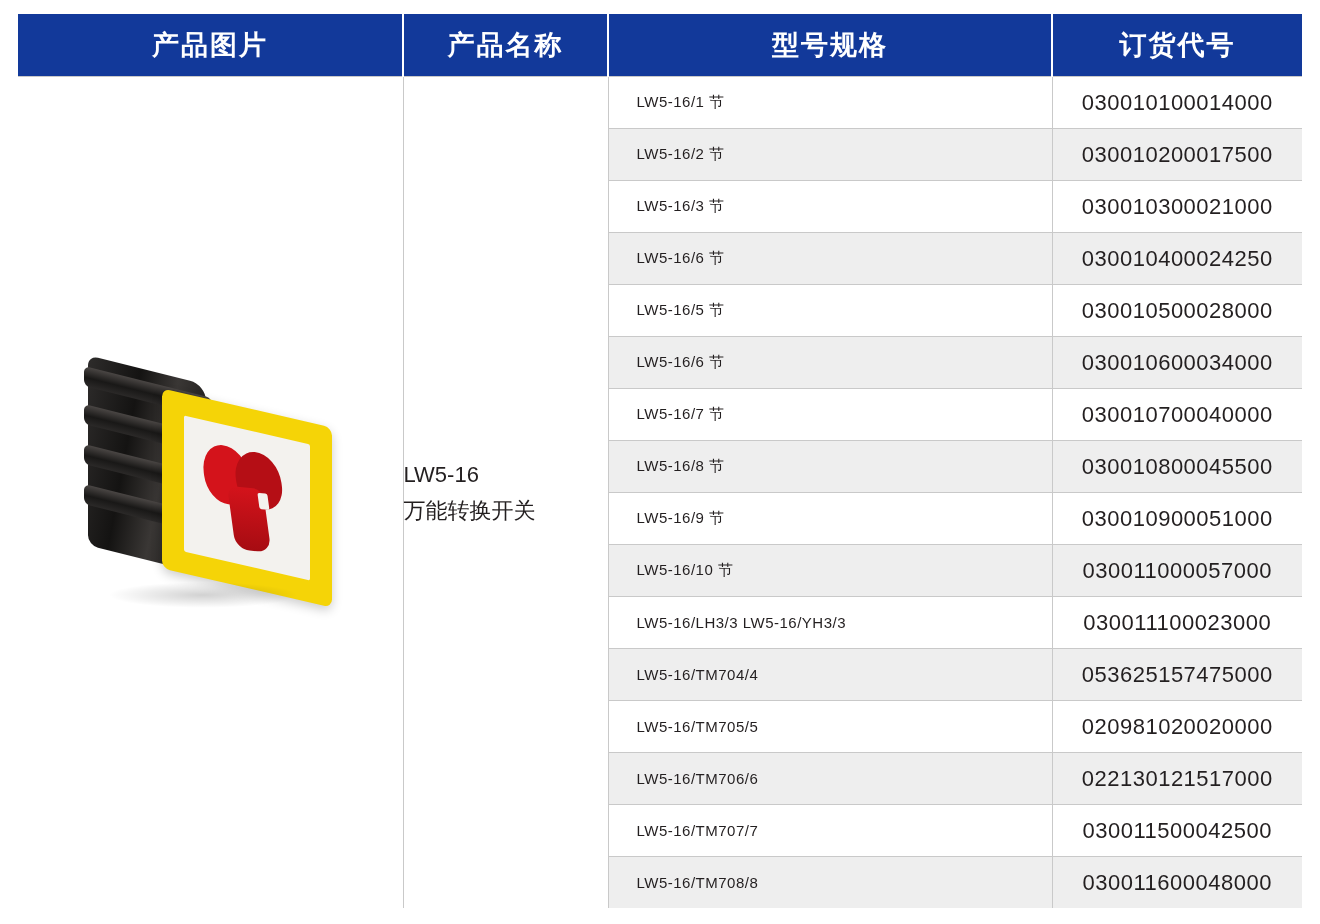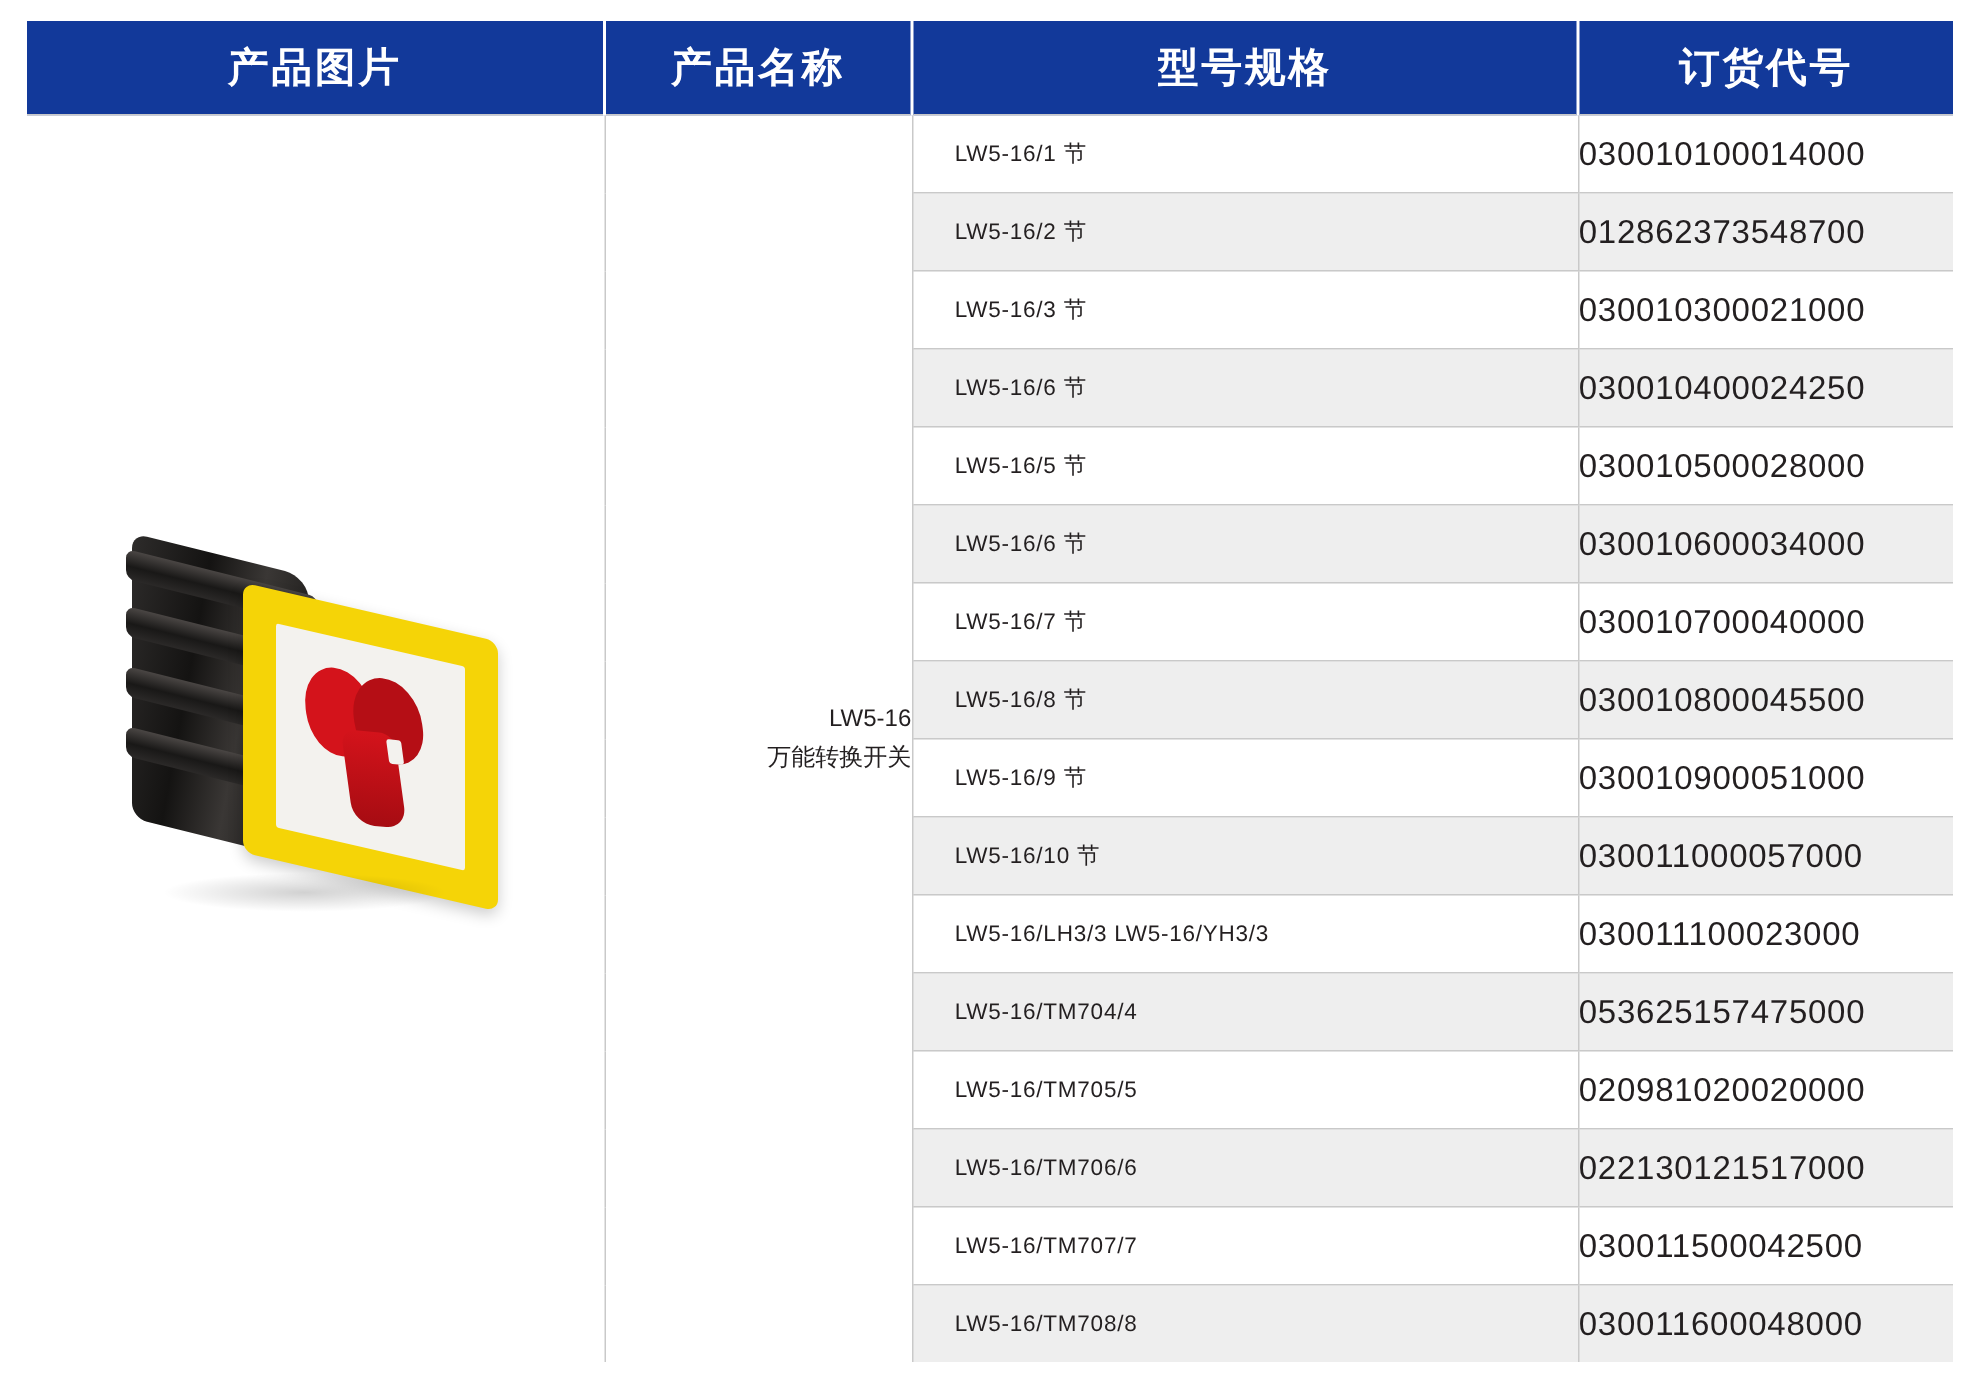--- a/index.html
+++ b/index.html
@@ -61,38 +61,38 @@
   td.img-cell {
     border-left: none;
     border-bottom: none;
     text-align: center;
     vertical-align: middle;
     padding: 0;
     background: #ffffff;
   }
 
   td.name-cell {
-    text-align: right;
+    text-align: left;
     vertical-align: middle;
-    font-size: 16px;
+    font-size: 22px;
     line-height: 1.6;
     color: #231f20;
     border-bottom: none;
   }
 
   td.model-cell {
     padding-left: 28px;
     height: 51px;
     color: #231f20;
     font-size: 15px;
     letter-spacing: 0.5px;
   }
 
   td.code-cell {
-    text-align: left;
+    text-align: center;
     height: 51px;
     color: #231f20;
     font-size: 22px;
     letter-spacing: 0.5px;
   }
 
   tr.alt td.model-cell,
   tr.alt td.code-cell {
     background: #eeeeee;
   }
@@ -235,21 +235,21 @@
         </td>
         <td class="name-cell" rowspan="16">
           <div>LW5-16</div>
           <div>万能转换开关</div>
         </td>
         <td class="model-cell">LW5-16/1 节</td>
         <td class="code-cell">030010100014000</td>
       </tr>
       <tr class="alt">
         <td class="model-cell">LW5-16/2 节</td>
-        <td class="code-cell">012862373548700</td>
+        <td class="code-cell">030010200017500</td>
       </tr>
       <tr>
         <td class="model-cell">LW5-16/3 节</td>
         <td class="code-cell">030010300021000</td>
       </tr>
       <tr class="alt">
         <td class="model-cell">LW5-16/6 节</td>
         <td class="code-cell">030010400024250</td>
       </tr>
       <tr>

